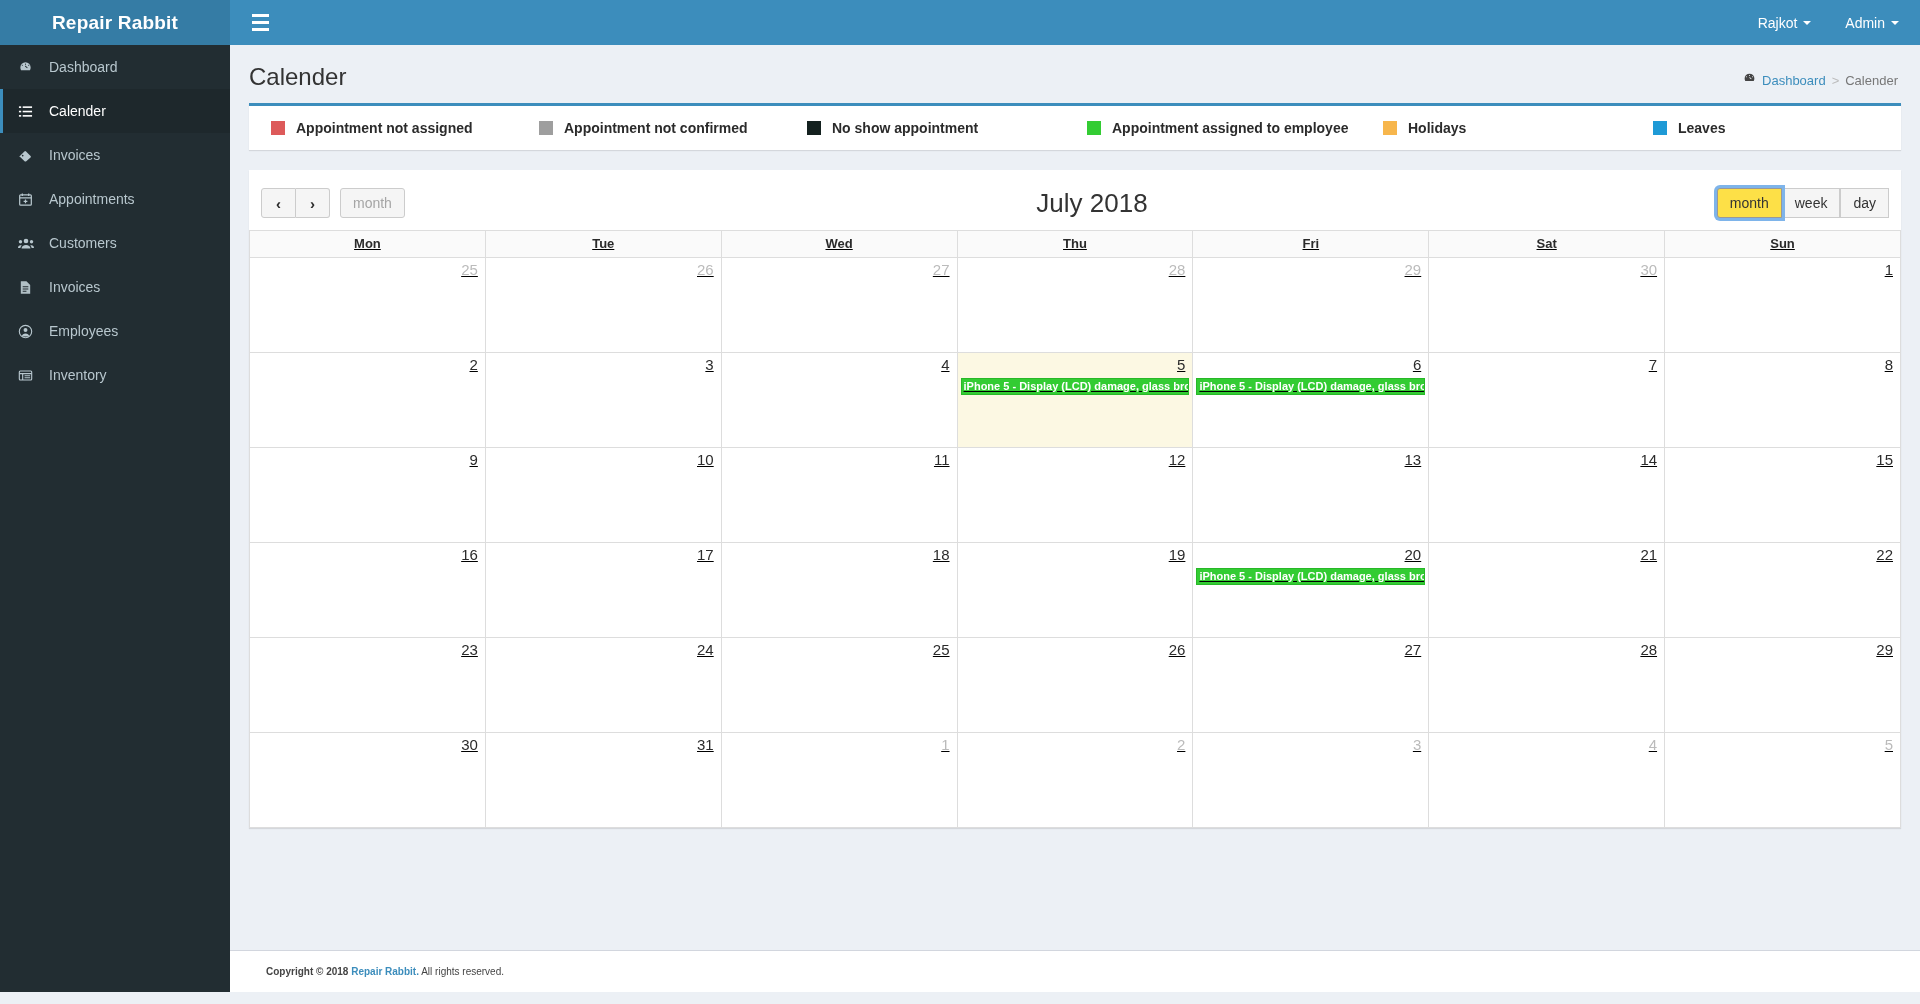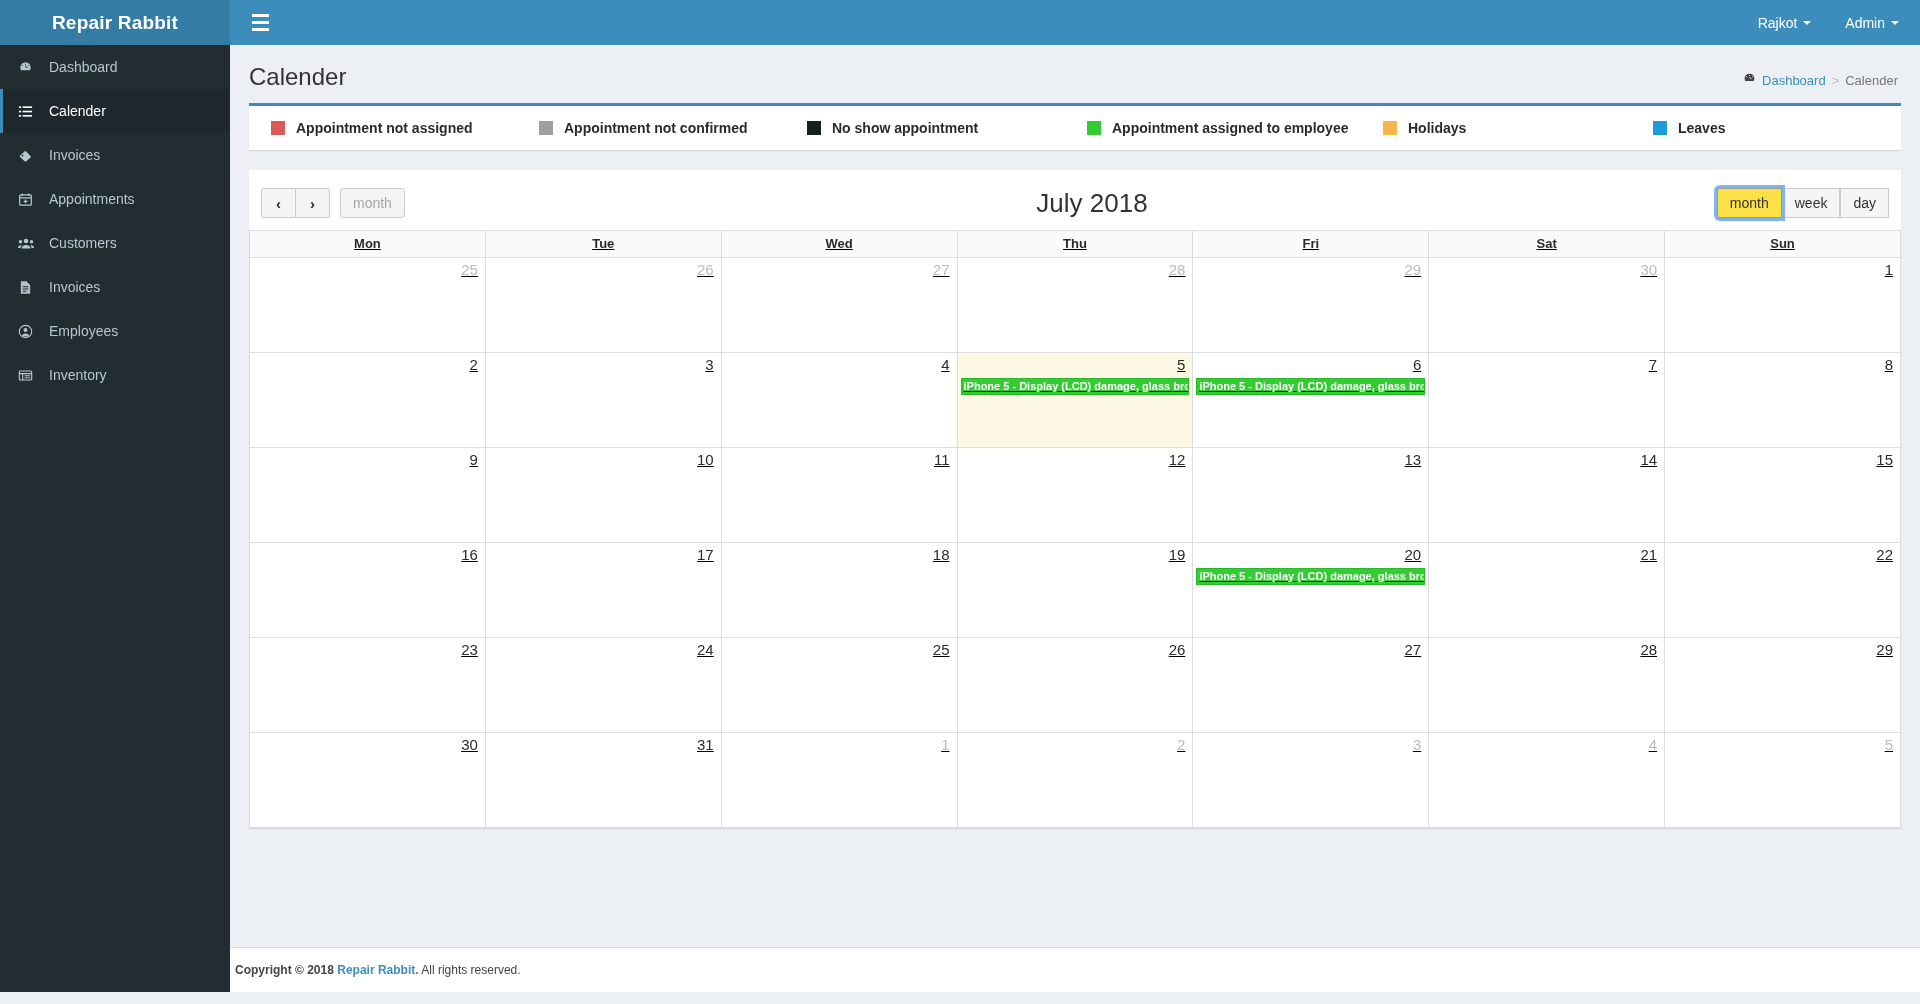--- a/index.html
+++ b/index.html
@@ -200,22 +200,22 @@
     margin: 2px 3px 0 3px;
     overflow: hidden; white-space: nowrap; text-overflow: clip;
     cursor: pointer;
     line-height: 1.25;
   }
 
   
   #footer {
     background: #fff;
     border-top: 1px solid #d2d6de;
-    padding: 15px 5px;
-    font-size: 12px; color: #444;
+    padding: 15px 36px;
+    font-size: 10px; color: #444;
     flex: 0 0 auto;
   }
   #footer .strong { font-weight: bold; }
   #footer .brandlink { color: #3c8dbc; font-weight: bold; cursor: pointer; }
   #spacer { flex: 1 1 auto; }
 </style>
 </head>
 <body>
 
 <div id="app">

